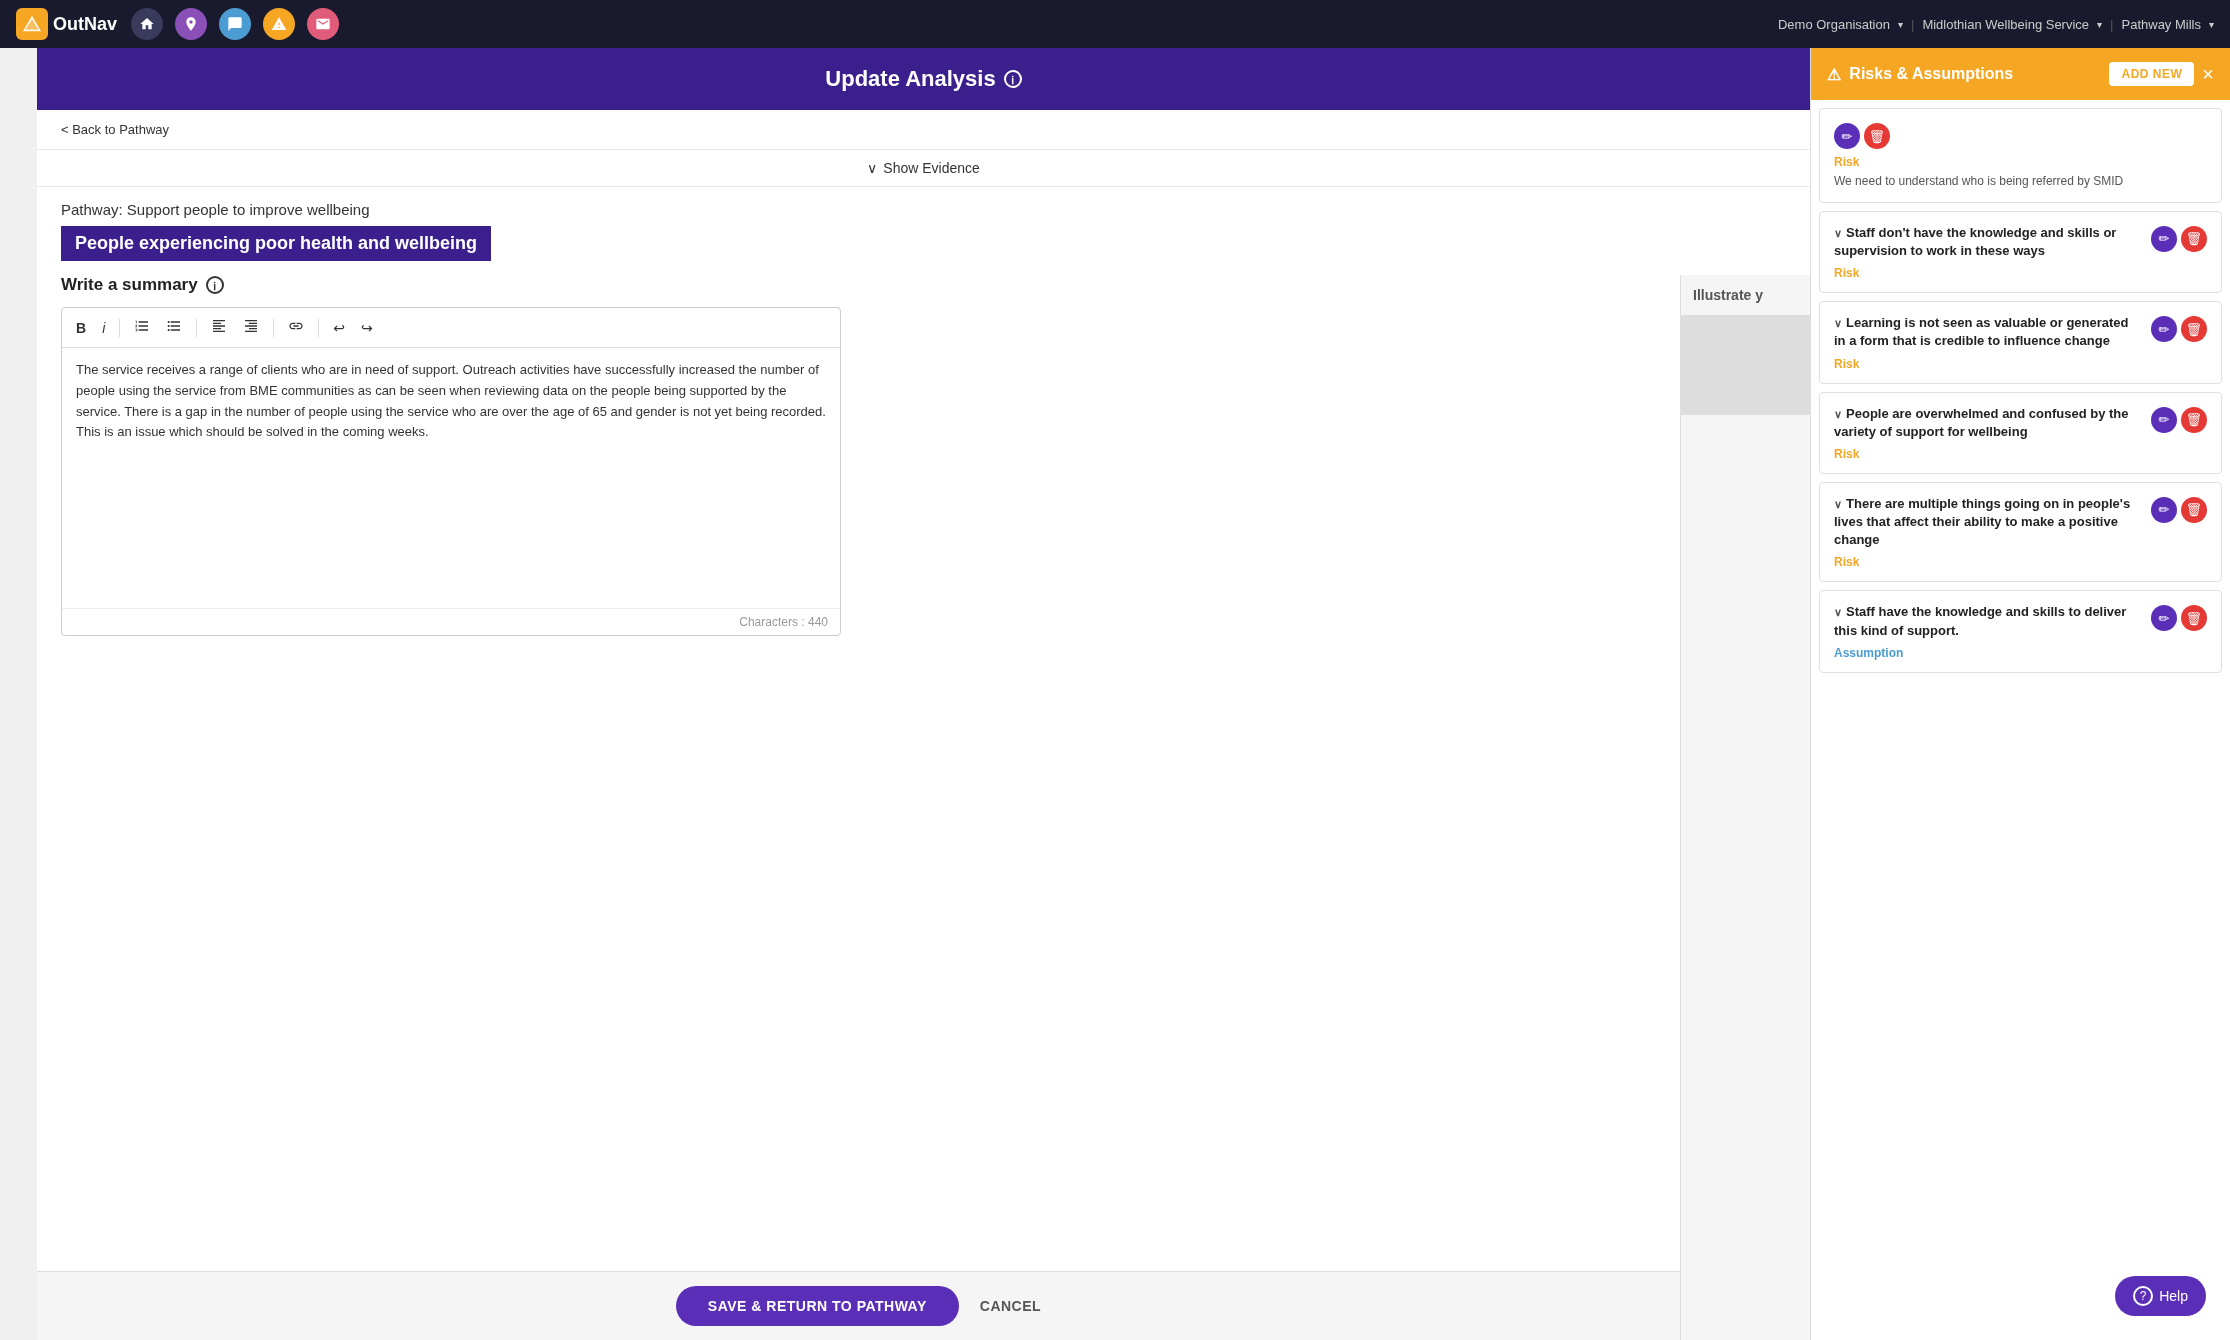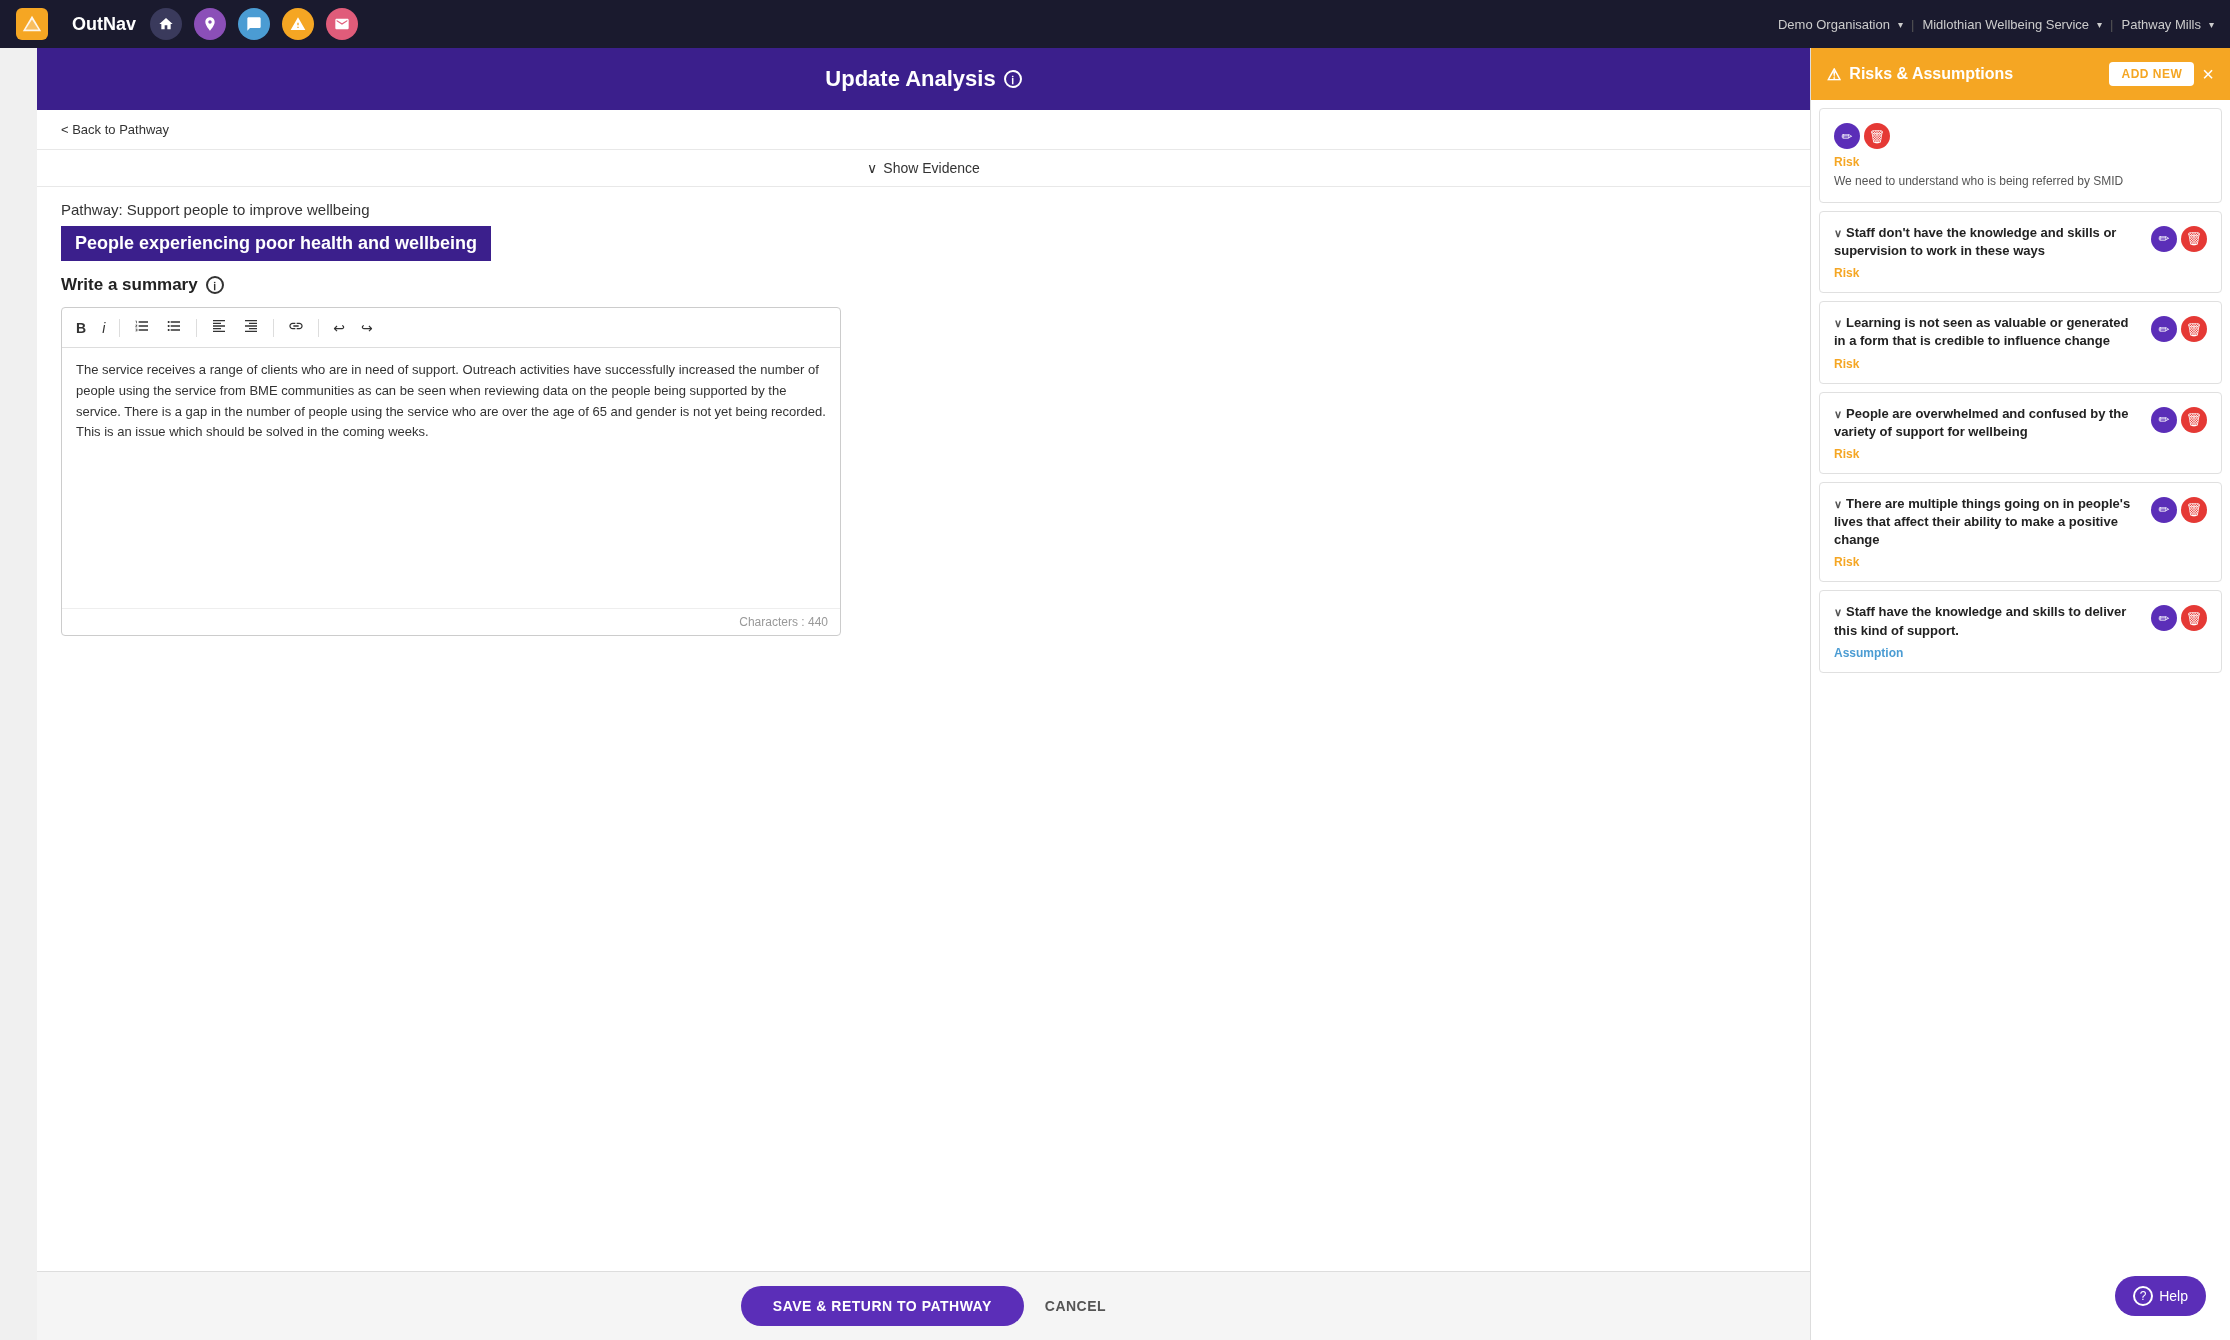--- a/index.html
+++ b/index.html
@@ -11,21 +11,21 @@
       height: 48px;
       display: flex;
       align-items: center;
       padding: 0 16px;
       justify-content: space-between;
       position: fixed;
       top: 0; left: 0; right: 0;
       z-index: 100;
     }
     .topnav-left { display: flex; align-items: center; gap: 14px; }
-    .logo { display: flex; align-items: center; gap: 24px; justify-content: space-between; }
+    .logo { display: flex; align-items: center; gap: 5px; justify-content: space-between; }
     .logo-icon { width: 32px; height: 32px; background: #f5a623; border-radius: 6px; display: flex; align-items: center; justify-content: center; }
     .logo-icon svg { width: 22px; height: 22px; }
     .logo-text { color: white; font-weight: bold; font-size: 18px; }
     .nav-icons { display: flex; gap: 12px; align-items: center; }
     .nav-icon { width: 32px; height: 32px; border-radius: 50%; display: flex; align-items: center; justify-content: center; cursor: pointer; }
     .nav-icon.home { background: #3a3a5c; }
     .nav-icon.map { background: #8b4fb8; }
     .nav-icon.chat { background: #4b9cd3; }
     .nav-icon.alert { background: #f5a623; }
     .nav-icon.mail { background: #e05c7a; }
@@ -518,20 +518,24 @@
             </div>
           </div>
         </div>
 
         <div class="bottom-bar">
           <button class="btn-save">SAVE &amp; RETURN TO PATHWAY</button>
           <button class="btn-cancel">CANCEL</button>
         </div>
       </div>
 
+      <div class="illustrate-col">
+        <div class="illustrate-header">Illustrate y</div>
+        <div class="illustrate-img"></div>
+      </div>
     </div>
   </div>
 
   <div class="risks-panel">
     <div class="risks-header">
       <div class="risks-header-left">
         <span style="font-size:16px;">⚠</span>
         <span>Risks &amp; Assumptions</span>
       </div>
       <div class="risks-header-actions">

